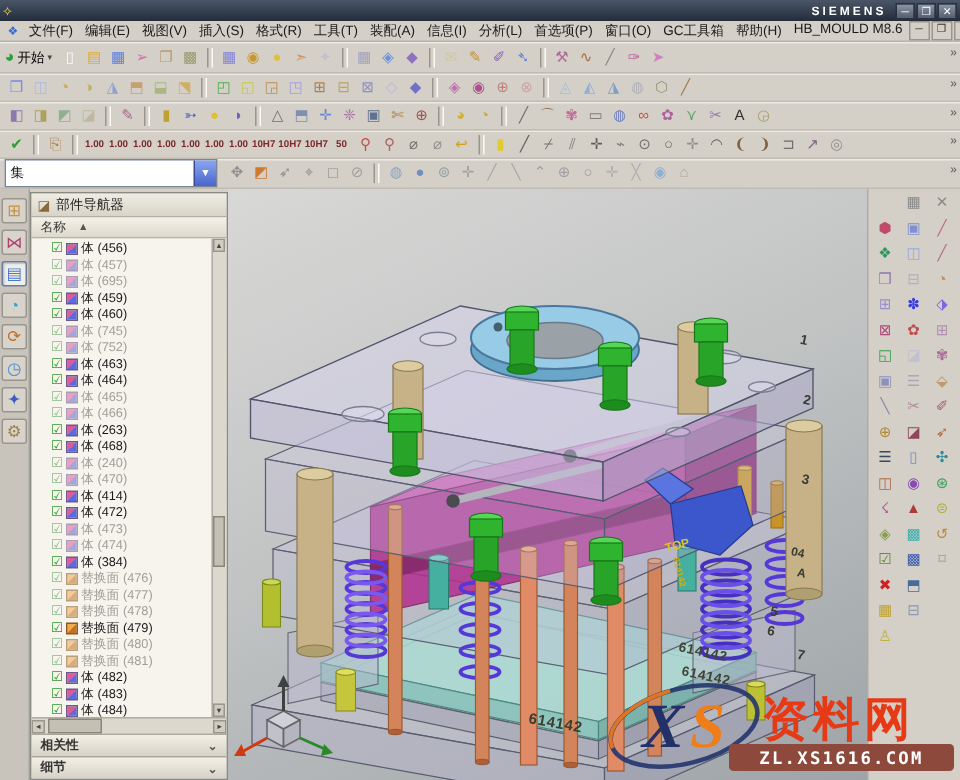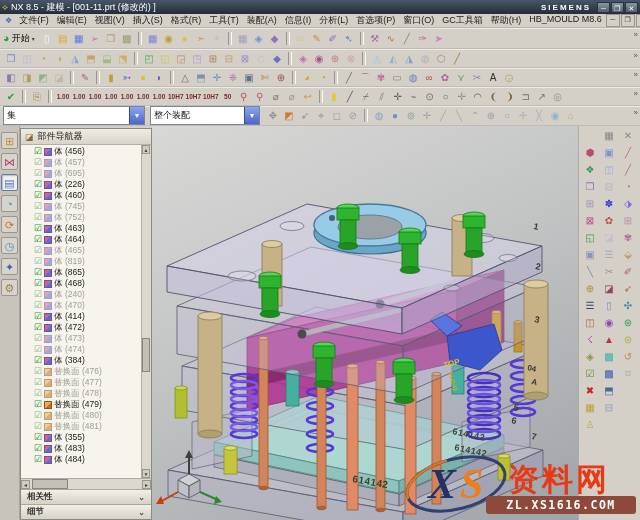--- a/index.html
+++ b/index.html
@@ -87,21 +87,20 @@
   .rt-grid{display:grid;grid-template-columns:repeat(3,19px);grid-auto-rows:17px;}
   .rti{width:16px;height:15px;line-height:15px;text-align:center;font-size:10px;}
   
   .wm{position:absolute;left:398px;top:450px;z-index:40;}
 </style>
 </head>
 <body>
 
 <div class="titlebar">
   <span class="nx-logo">⟡</span>
-  <span class="title">NX 8.5 - 建模 - [001-11.prt (修改的) ]</span>
   <span class="brand">SIEMENS</span>
   <span class="winbtns">
 
   <span class="winbtn">─</span>
       <span class="winbtn">❐</span>
       <span class="winbtn">✕</span>
     </span>
 </div>
 
 <div class="menubar">
@@ -289,24 +288,20 @@
       <span class="tbi" style="color: rgb(144, 144, 144);">◎</span>
     </span>
   <span class="more">»</span>
 </div>
 
 <div class="tb-row" style="top:106px;height:20px;">
   <span class="combo" style="width:140px">
     <span class="val">集</span>
     <span class="btn">▼</span>
   </span>
-  <span class="combo" style="width:108px">
-    <span class="val">整个装配</span>
-    <span class="btn">▼</span>
-  </span>
   <span class="icons">
 
   <span class="tbi" style="color: rgb(144, 144, 144);">✥</span>
       <span class="tbi" style="color: rgb(208, 122, 48);">◩</span>
       <span class="tbi" style="color: rgb(144, 144, 144);">➶</span>
       <span class="tbi" style="color: rgb(144, 144, 144);">⌖</span>
       <span class="tbi" style="color: rgb(160, 160, 160);">◻</span>
       <span class="tbi" style="color: rgb(160, 160, 160);">⊘</span>
       <span class="tbi sep"></span>
       <span class="tbi" style="color: rgb(138, 160, 192);">◍</span>
@@ -336,20 +331,24 @@
     <span class="resi" style="color: rgb(80, 144, 208);">◷</span>
     <span class="resi" style="color: rgb(64, 96, 192);">✦</span>
     <span class="resi" style="color: rgb(160, 128, 80);">⚙</span>
   </div>
 
 <div class="navpanel">
   <div class="nav-head">
     <span class="hicon">◪</span>
     <span>部件导航器</span>
   </div>
+  <div class="nav-col">
+    <span>名称</span>
+    <span class="sort">▲</span>
+  </div>
   <div class="nav-body">
     <div class="nav-list">
 
     <div class="nav-item body">
           <span class="chk">☑</span>
           <span class="obj"></span>
           <span class="lbl">体 (456)</span>
         </div>
         <div class="nav-item dim body">
           <span class="chk">☑</span>
@@ -357,21 +356,21 @@
           <span class="lbl">体 (457)</span>
         </div>
         <div class="nav-item dim body">
           <span class="chk">☑</span>
           <span class="obj"></span>
           <span class="lbl">体 (695)</span>
         </div>
         <div class="nav-item body">
           <span class="chk">☑</span>
           <span class="obj"></span>
-          <span class="lbl">体 (226)</span>
+          <span class="lbl">体 (459)</span>
         </div>
         <div class="nav-item body">
           <span class="chk">☑</span>
           <span class="obj"></span>
           <span class="lbl">体 (460)</span>
         </div>
         <div class="nav-item dim body">
           <span class="chk">☑</span>
           <span class="obj"></span>
           <span class="lbl">体 (745)</span>
@@ -392,26 +391,26 @@
           <span class="lbl">体 (464)</span>
         </div>
         <div class="nav-item dim body">
           <span class="chk">☑</span>
           <span class="obj"></span>
           <span class="lbl">体 (465)</span>
         </div>
         <div class="nav-item dim body">
           <span class="chk">☑</span>
           <span class="obj"></span>
-          <span class="lbl">体 (819)</span>
-        </div>
-        <div class="nav-item body">
-          <span class="chk">☑</span>
-          <span class="obj"></span>
-          <span class="lbl">体 (865)</span>
+          <span class="lbl">体 (466)</span>
+        </div>
+        <div class="nav-item body">
+          <span class="chk">☑</span>
+          <span class="obj"></span>
+          <span class="lbl">体 (263)</span>
         </div>
         <div class="nav-item body">
           <span class="chk">☑</span>
           <span class="obj"></span>
           <span class="lbl">体 (468)</span>
         </div>
         <div class="nav-item dim body">
           <span class="chk">☑</span>
           <span class="obj"></span>
           <span class="lbl">体 (240)</span>
@@ -472,21 +471,21 @@
           <span class="lbl">替换面 (480)</span>
         </div>
         <div class="nav-item dim face">
           <span class="chk">☑</span>
           <span class="obj"></span>
           <span class="lbl">替换面 (481)</span>
         </div>
         <div class="nav-item body">
           <span class="chk">☑</span>
           <span class="obj"></span>
-          <span class="lbl">体 (355)</span>
+          <span class="lbl">体 (482)</span>
         </div>
         <div class="nav-item body">
           <span class="chk">☑</span>
           <span class="obj"></span>
           <span class="lbl">体 (483)</span>
         </div>
         <div class="nav-item body">
           <span class="chk">☑</span>
           <span class="obj"></span>
           <span class="lbl">体 (484)</span>

